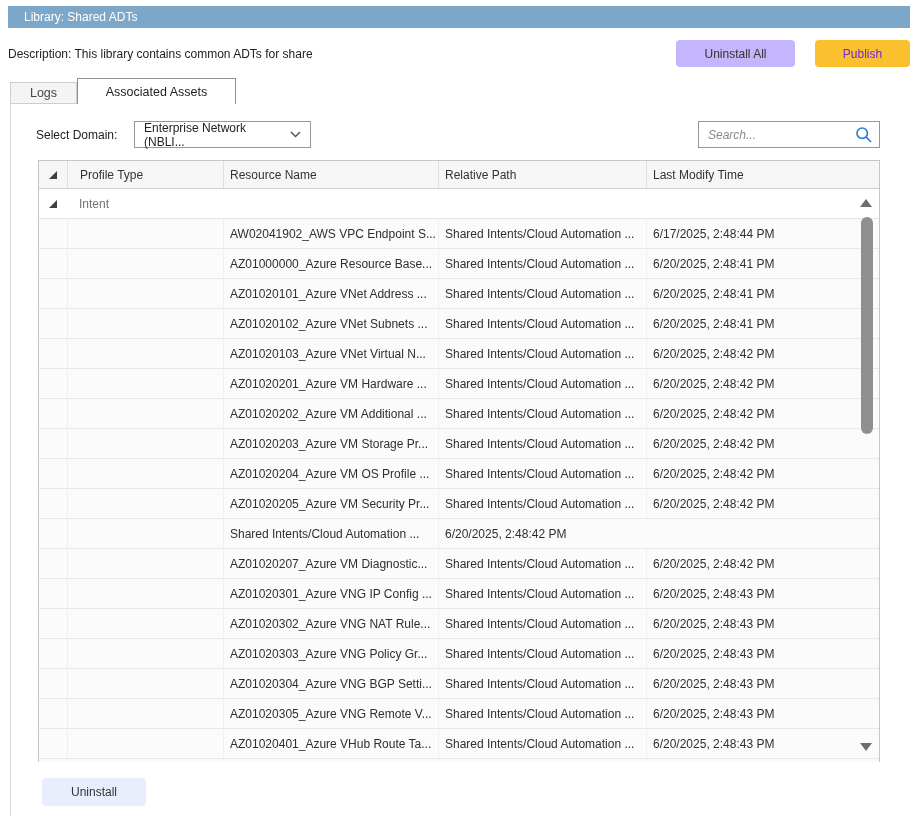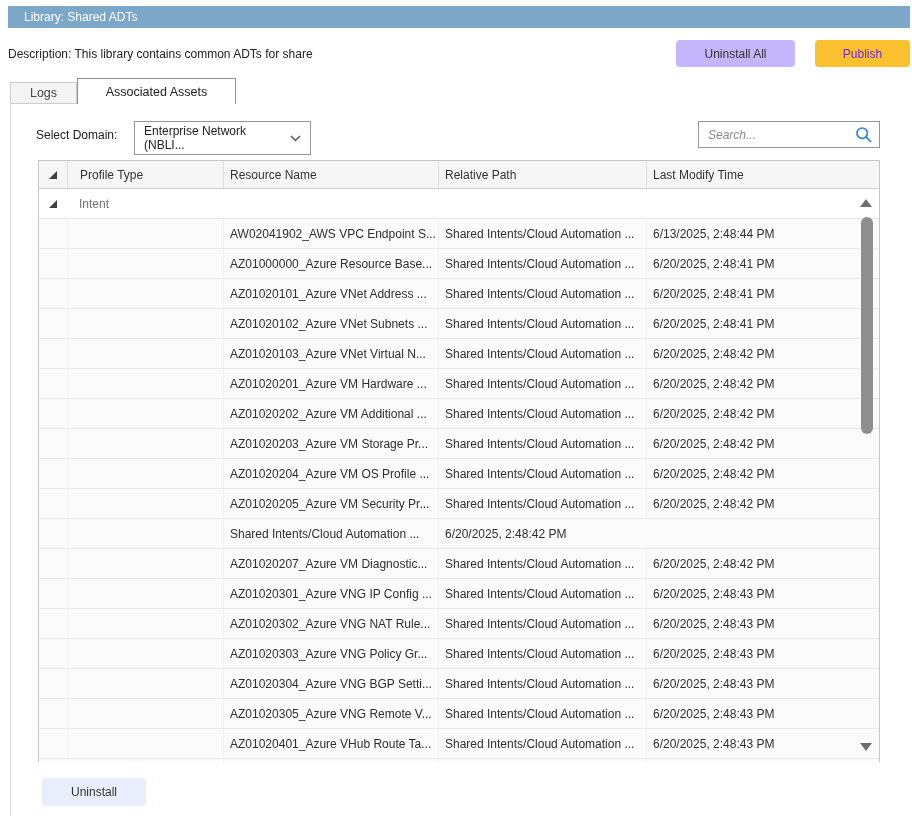--- a/index.html
+++ b/index.html
@@ -34,21 +34,21 @@
   .tab-active {
     position:absolute; left:77px; top:78px; width:159px; height:26px;
     background:#fff; border:1px solid #8f8f8f; border-bottom:none;
     display:flex; align-items:center; justify-content:center;
     font-size:12.5px; color:#222; z-index:2; cursor:pointer;
   }
   .panel-left-border { position:absolute; left:10px; top:103px; height:713px; width:0; border-left:1px solid #d9d9d9; }
   
   .domain-label { position:absolute; left:36px; top:128px; font-size:12px; color:#222; }
   .domain-select {
-    position:absolute; left:134px; top:121px; width:177px; height:34px;
+    position:absolute; left:134px; top:121px; width:177px; height:27px;
     border:1px solid #979797; background:#fff; display:flex; align-items:center;
     justify-content:space-between; padding:0 9px 0 9px; font-size:12px; color:#222; cursor:pointer;
   }
   .search-box {
     position:absolute; left:698px; top:121px; width:182px; height:27px;
     border:1px solid #979797; background:#fff; display:flex; align-items:center;
     padding:0 6px 0 9px;
   }
   .search-box input {
     flex:1; border:none; outline:none; font-size:12px; font-family:inherit; color:#333; background:transparent; min-width:0;
@@ -145,21 +145,21 @@
         </div>
       <div class="group-label">Intent</div>
     </div>
 
     <div class="rows">
         <div class="row">
     <div class="cell"></div>
     <div class="cell"></div>
     <div class="cell">AW02041902_AWS VPC Endpoint S...</div>
     <div class="cell">Shared Intents/Cloud Automation ...</div>
-    <div class="cell">6/13/2025, 2:48:44 PM</div>
+    <div class="cell">6/17/2025, 2:48:44 PM</div>
   </div>
         <div class="row">
     <div class="cell"></div>
     <div class="cell"></div>
     <div class="cell">AZ01000000_Azure Resource Base...</div>
     <div class="cell">Shared Intents/Cloud Automation ...</div>
     <div class="cell">6/20/2025, 2:48:41 PM</div>
   </div>
         <div class="row">
     <div class="cell"></div>

